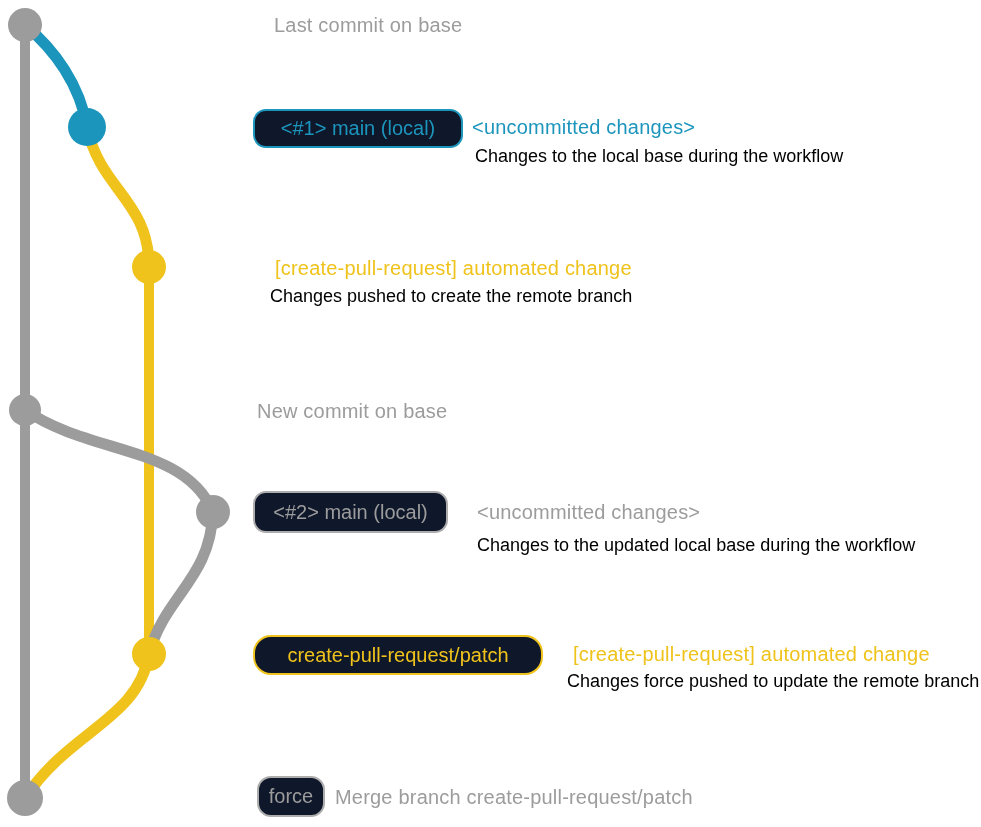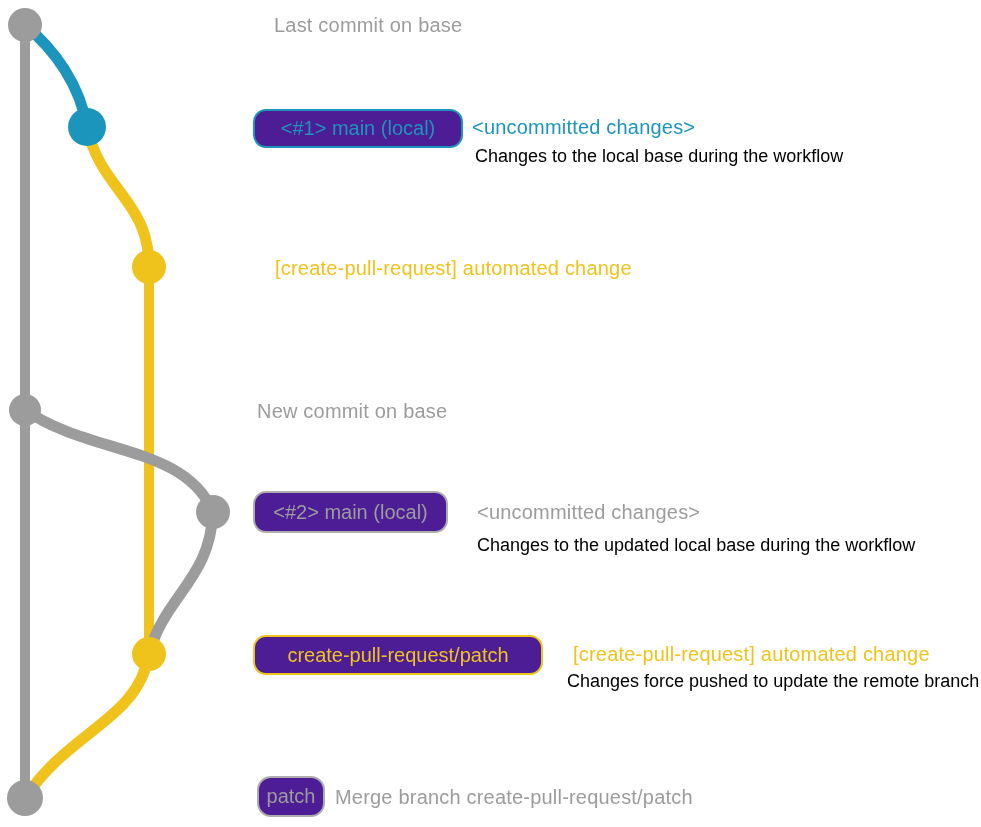--- a/index.html
+++ b/index.html
@@ -30,21 +30,21 @@
   .tag {
     position: absolute;
     box-sizing: border-box;
     display: flex;
     align-items: center;
     justify-content: center;
     border: 2px solid;
     border-radius: 13px;
     font-size: 20px;
     white-space: nowrap;
-    background: #4c1d95;
+    background: #0f172a;
   }
   .b-blue   { border-color: #1C95BD; color: #1C95BD; }
   .b-gray   { border-color: #ADADAD; color: #9C9C9C; }
   .b-yellow { border-color: #EFC31B; color: #EFC31B; }
 </style>
 </head>
 <body>
 
 <div class="stage">
 
@@ -72,33 +72,34 @@
 
   <div class="cv sans c-gray" style="left:257px; top:25px;margin-left:17px;">Last commit on base</div>
 
   <div class="tag b-blue" style="left:253px; top:109px; width:210px; height:39px;">
     <span>&lt;#1&gt; main (local)</span>
   </div>
   <div class="cv sans c-blue" style="left:472px; top:127px;">&lt;uncommitted changes&gt;</div>
   <div class="cv serif" style="left:475px; top:157px;">Changes to the local base during the workflow</div>
 
   <div class="cv sans c-yellow" style="left:257px; top:268px;">[create-pull-request] automated change</div>
+  <div class="cv serif" style="left:270px; top:297px;">Changes pushed to create the remote branch</div>
 
   <div class="cv sans c-gray" style="left:257px; top:411px;">New commit on base</div>
 
   <div class="tag b-gray" style="left:253px; top:491px; width:195px; height:42px;">
     <span>&lt;#2&gt; main (local)</span>
   </div>
   <div class="cv sans c-gray" style="left:477px; top:512px;">&lt;uncommitted changes&gt;</div>
   <div class="cv serif" style="left:477px; top:546px;">Changes to the updated local base during the workflow</div>
 
-  <div class="tag b-yellow" style="left:253px; top:635px; width:290px; height:40px;">
+  <div class="tag b-yellow" style="left:253px; top:635px; width:290px; height:40px;border-radius:18px;">
     <span>create-pull-request/patch</span>
   </div>
   <div class="cv sans c-yellow" style="left:555px; top:654px;">[create-pull-request] automated change</div>
   <div class="cv serif" style="left:567px; top:682px;">Changes force pushed to update the remote branch</div>
 
   <div class="tag b-gray" style="left:257px; top:776px; width:68px; height:41px; border-radius:14px;">
-    <span>patch</span>
+    <span>force</span>
   </div>
   <div class="cv sans c-gray" style="left:335px; top:797px;">Merge branch create-pull-request/patch</div>
 
 </div>
 
 </body></html>

